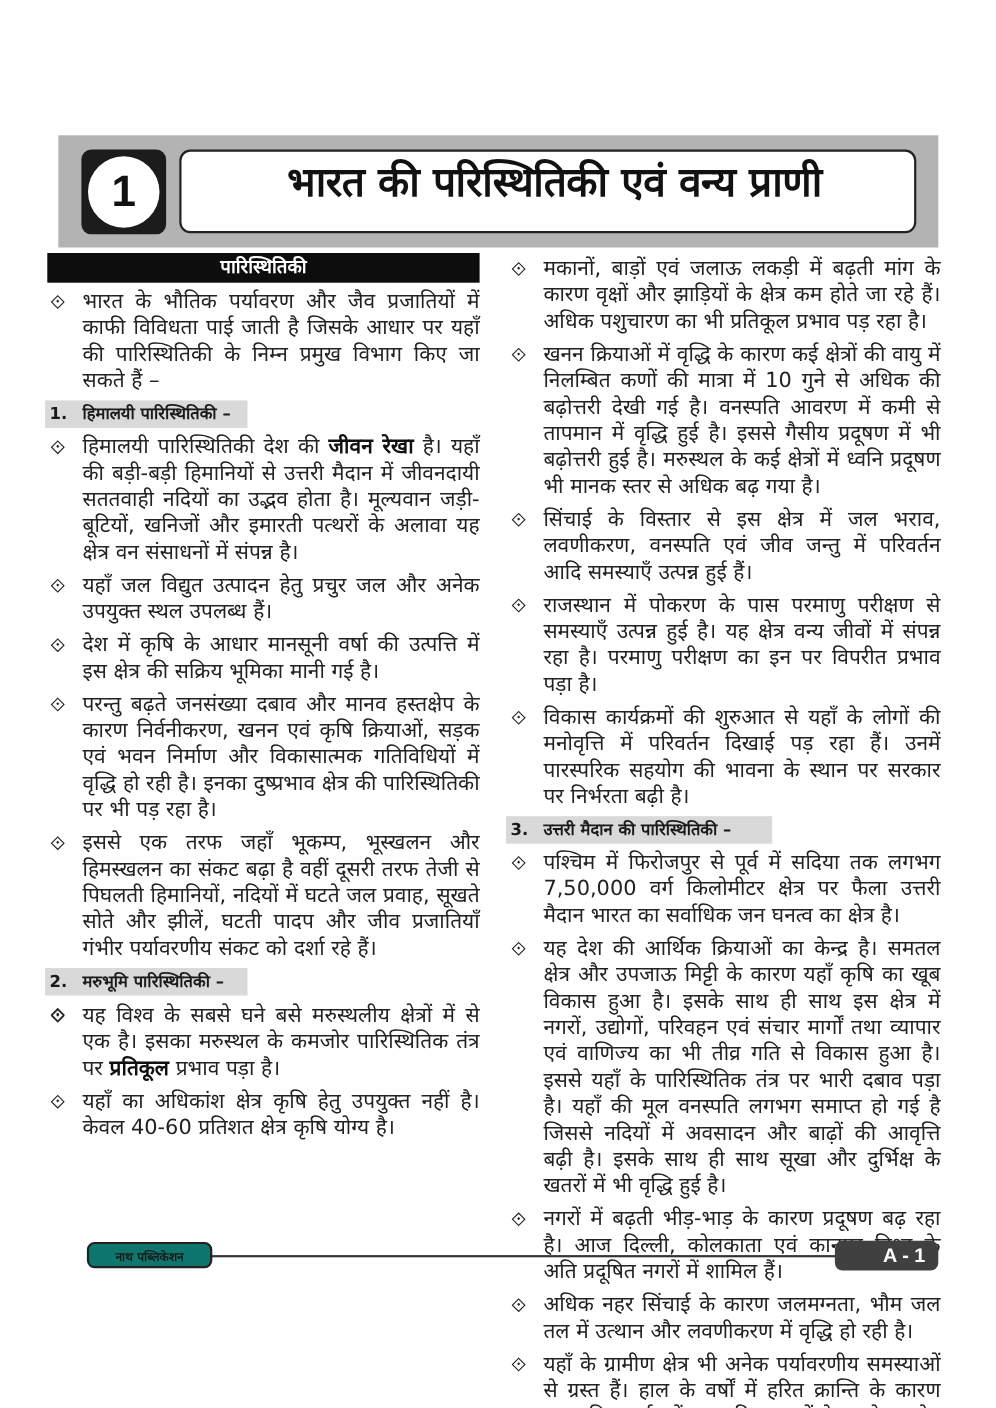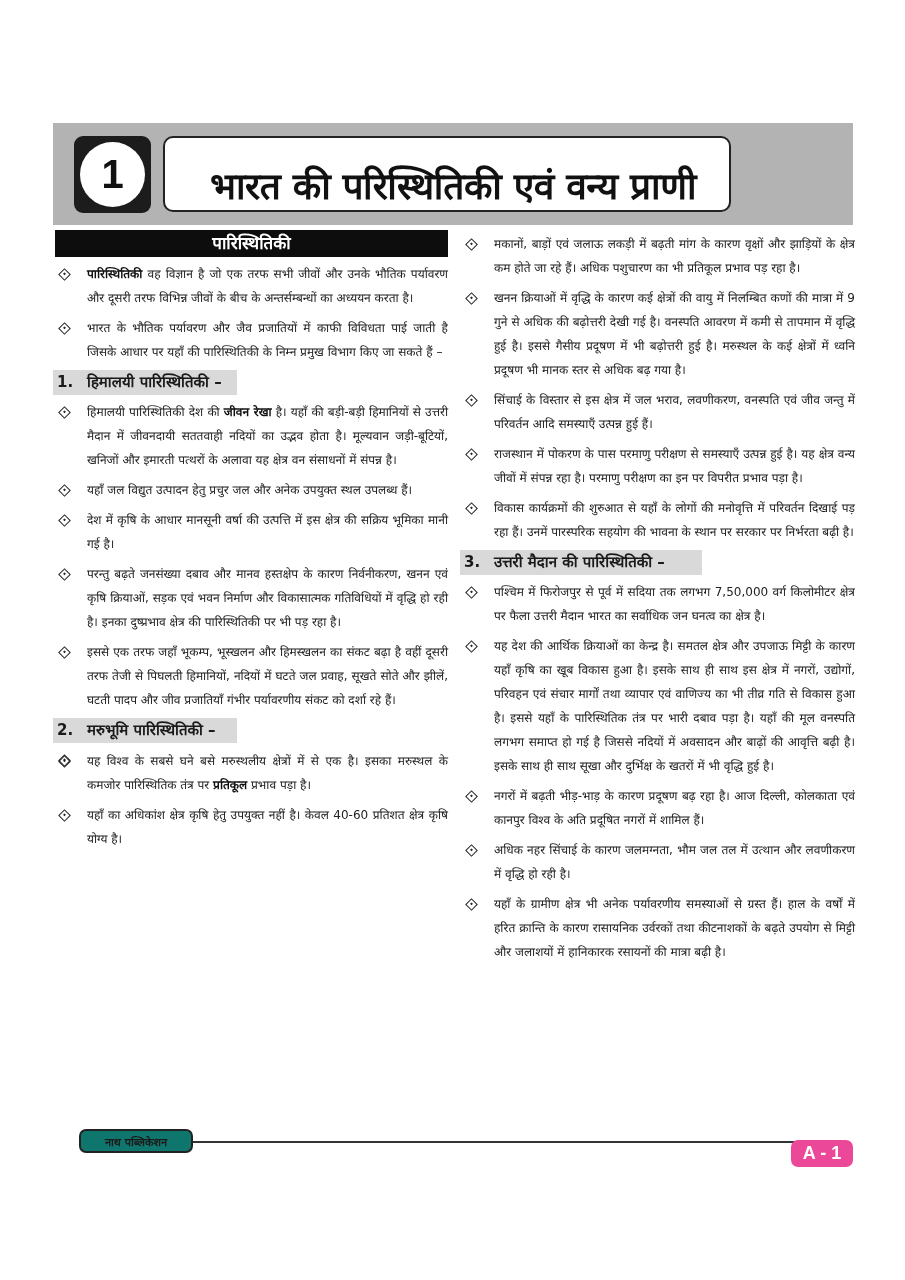--- a/index.html
+++ b/index.html
@@ -4,78 +4,72 @@
 <style>
   html, body { margin:0; padding:0; background:#ffffff; }
   body { width:905px; height:1280px; position:relative; overflow:hidden;
          font-family:"DejaVu Sans", "Liberation Sans", sans-serif; color:#1a1a1a; }
 
   .chapter-banner { position:absolute; left:53px; top:123px; width:800px; height:102px; background:#b3b3b3; }
   .chapter-num-box { position:absolute; left:21px; top:13px; width:77px; height:77px; background:#1c1c1c; border-radius:9px; }
   .chapter-num-circle { position:absolute; left:6px; top:6px; width:65px; height:65px; border-radius:50%; background:#fff;
                         display:flex; align-items:center; justify-content:center;
                         font-family:"Liberation Sans", sans-serif; font-weight:bold; font-size:40px; color:#111; }
-  .chapter-title-box { position:absolute; left:110px; top:13px; width:568px; height:76px; background:#fff;
+  .chapter-title-box { position:absolute; left:110px; top:13px; width:670px; height:76px; background:#fff;
                        border:2px solid #222; border-radius:10px; box-sizing:border-box;
-                       display:flex; align-items:flex-end; justify-content:center;padding-left:12px; }
+                       display:flex; align-items:flex-start; justify-content:center;padding-left:12px; }
   .chapter-title { font-weight:bold; font-size:37px; color:#111; letter-spacing:-0.5px; }
 
   .column { position:absolute; top:230px; width:393px; }
-  .col-left { left:55px; }
+  .col-left { left:43px; }
   .col-right { left:462px; top:232px; }
 
   .section-head { background:#0d0d0d; color:#fff; text-align:center; font-weight:bold; font-size:17px;
                   height:27px; line-height:27px; margin-bottom:5px; }
 
-  .bullet { position:relative; padding-left:32px; font-size:12px; line-height:24px; text-align:justify;
+  .bullet { position:relative; padding-left:32px; font-size:19px; line-height:24px; text-align:justify;
             margin-bottom:6px; color:#222; }
   .bullet .mark { position:absolute; left:2px; top:0; width:14px; height:24px; display:flex; align-items:center; justify-content:center; }
   .diamond { width:9px; height:9px; border:1.6px solid #222; transform:rotate(45deg); position:relative; box-sizing:border-box; }
   .diamond::after { content:""; position:absolute; left:2px; top:2px; width:2.4px; height:2.4px; background:#222; }
   .b { font-weight:bold; color:#111; }
 
   .sub-head { background:#d9d9d9; font-weight:bold; font-size:15px; height:25px; line-height:25px; width:180px;
               padding-left:4px; margin:6px 0 5px -2px; display:flex; }
   .sub-head .num { width:30px; }
   .sub-head.wide { width:238px; }
 
   .footer { position:absolute; left:55px; top:1128px; width:798px; height:28px; }
   .footer-line { position:absolute; left:110px; right:58px; top:13px; height:2px; background:#333; }
   .publisher { position:absolute; left:0; top:1px; width:114px; height:24px; border:2px solid #222; border-radius:7px;
                background:#0f766e; box-sizing:border-box; font-weight:bold; font-size:11px;
                display:flex; align-items:center; justify-content:center;margin-left:24px; }
-  .page-no { position:absolute; right:0; top:12px; width:62px; height:27px; background:#ec4899; color:#fff; border-radius:7px;
+  .page-no { position:absolute; right:0; top:0; width:62px; height:27px; background:#404040; color:#fff; border-radius:7px;
              font-family:"Liberation Sans", sans-serif; font-weight:bold; font-size:18px;
-             display:flex; align-items:center; justify-content:center; }
+             display:flex; align-items:center; justify-content:center;padding-left:32px; }
 </style>
 </head>
 <body>
 
 <div class="chapter-banner">
   <div class="chapter-num-box">
     <div class="chapter-num-circle">1</div>
   </div>
   <div class="chapter-title-box">
     <div class="chapter-title">भारत की परिस्थितिकी एवं वन्य प्राणी</div>
   </div>
 </div>
 
 <div class="column col-left">
   <div class="section-head">पारिस्थितिकी</div>
 
   <div class="bullet">
     <span class="mark">
         <span class="diamond"></span>
       </span>
-    <span class="b">पारिस्थितिकी</span><span> वह विज्ञान है जो एक तरफ सभी जीवों और उनके भौतिक पर्यावरण और दूसरी तरफ विभिन्न जीवों के बीच के अन्तर्सम्बन्धों का अध्ययन करता है।</span>
-  </div>
-  <div class="bullet">
-    <span class="mark">
-        <span class="diamond"></span>
-      </span>
     <span>भारत के भौतिक पर्यावरण और जैव प्रजातियों में काफी विविधता पाई जाती है जिसके आधार पर यहाँ की पारिस्थितिकी के निम्न प्रमुख विभाग किए जा सकते हैं –</span>
   </div>
 
   <div class="sub-head">
     <span class="num">1.</span>
     <span>हिमालयी पारिस्थितिकी –</span>
   </div>
   <div class="bullet">
     <span class="mark">
         <span class="diamond"></span>
@@ -134,21 +128,21 @@
   <div class="bullet">
     <span class="mark">
         <span class="diamond"></span>
       </span>
     <span>मकानों, बाड़ों एवं जलाऊ लकड़ी में बढ़ती मांग के कारण वृक्षों और झाड़ियों के क्षेत्र कम होते जा रहे हैं। अधिक पशुचारण का भी प्रतिकूल प्रभाव पड़ रहा है।</span>
   </div>
   <div class="bullet">
     <span class="mark">
         <span class="diamond"></span>
       </span>
-    <span>खनन क्रियाओं में वृद्धि के कारण कई क्षेत्रों की वायु में निलम्बित कणों की मात्रा में 9 गुने से अधिक की बढ़ोत्तरी देखी गई है। वनस्पति आवरण में कमी से तापमान में वृद्धि हुई है। इससे गैसीय प्रदूषण में भी बढ़ोत्तरी हुई है। मरुस्थल के कई क्षेत्रों में ध्वनि प्रदूषण भी मानक स्तर से अधिक बढ़ गया है।</span>
+    <span>खनन क्रियाओं में वृद्धि के कारण कई क्षेत्रों की वायु में निलम्बित कणों की मात्रा में 10 गुने से अधिक की बढ़ोत्तरी देखी गई है। वनस्पति आवरण में कमी से तापमान में वृद्धि हुई है। इससे गैसीय प्रदूषण में भी बढ़ोत्तरी हुई है। मरुस्थल के कई क्षेत्रों में ध्वनि प्रदूषण भी मानक स्तर से अधिक बढ़ गया है।</span>
   </div>
   <div class="bullet">
     <span class="mark">
         <span class="diamond"></span>
       </span>
     <span>सिंचाई के विस्तार से इस क्षेत्र में जल भराव, लवणीकरण, वनस्पति एवं जीव जन्तु में परिवर्तन आदि समस्याएँ उत्पन्न हुई हैं।</span>
   </div>
   <div class="bullet">
     <span class="mark">
         <span class="diamond"></span>

